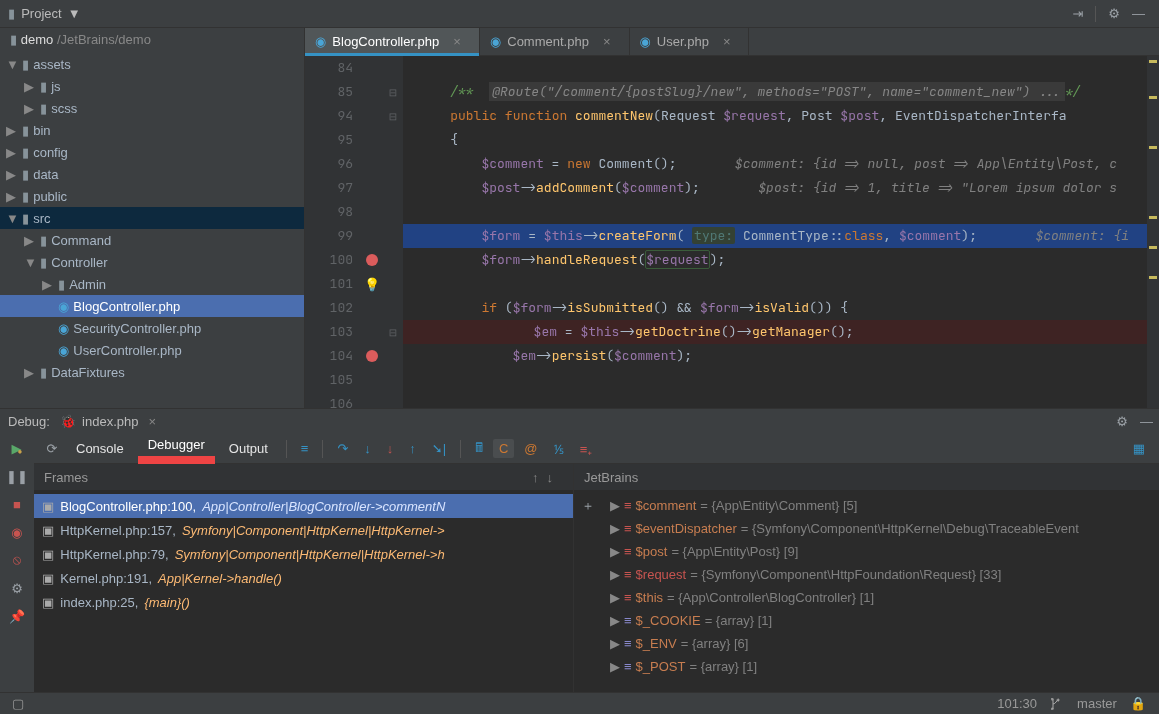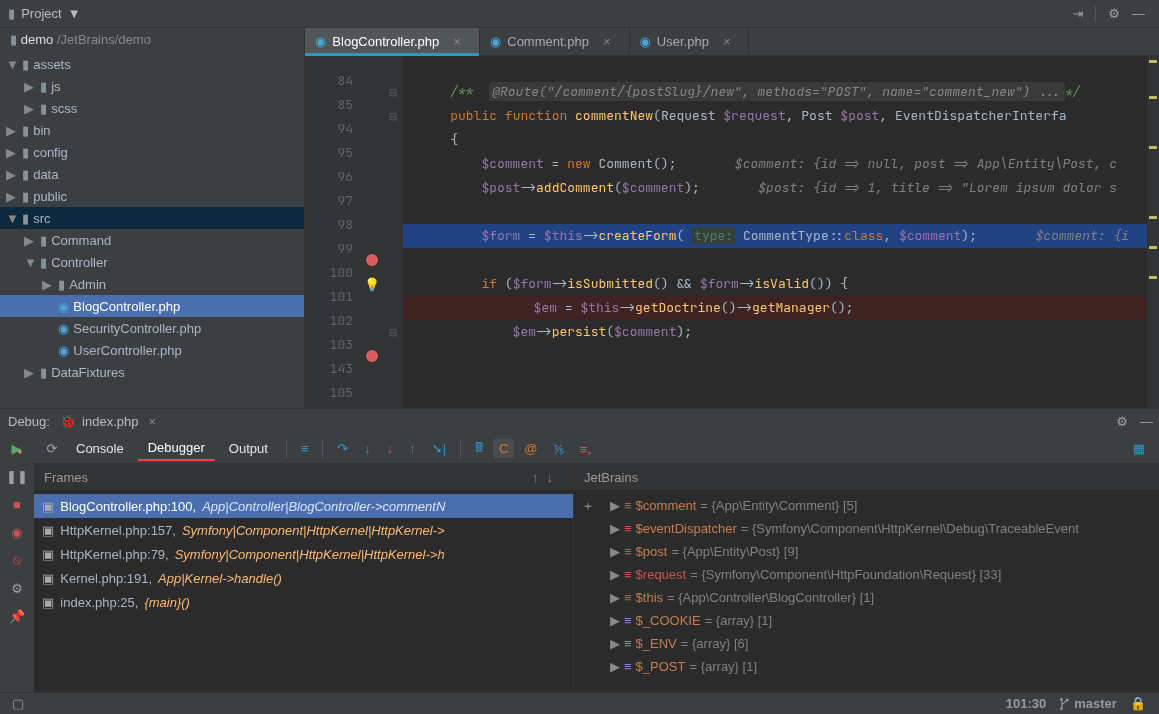--- a/index.html
+++ b/index.html
@@ -23,21 +23,21 @@
 .fi.dir { color: #87939a; }
 .fi.php { color: #4aa5d6; }
 .editor-area { flex: 1; display: flex; flex-direction: column; background: #2b2b2b; }
 .tabs { display: flex; height: 28px; background: #3c3f41; border-bottom: 1px solid #323232; }
 .tab { display: flex; align-items: center; gap: 6px; padding: 0 18px 0 10px; color: #aaa; cursor: pointer; border-right: 1px solid #323232; position: relative; }
 .tab.active { background: #515658; color: #fff; }
 .tab.active::after { content:""; position:absolute; left:0; right:0; bottom:-1px; height:3px; background:#3592c4; }
 .tab-icon { color: #4aa5d6; }
 .tab .close { color: #888; margin-left: 8px; }
 .code-body { flex: 1; display: flex; overflow: hidden; position: relative; }
-.gutter { width: 56px; background: #313335; color: #606366; text-align: right; padding: 13px 8px; font-family: "JetBrains Mono", Menlo, Consolas, monospace; font-size: 13px; line-height: 24px; }
+.gutter { width: 56px; background: #313335; color: #606366; text-align: right; padding: 0 8px; font-family: "JetBrains Mono", Menlo, Consolas, monospace; font-size: 13px; line-height: 24px; }
 .gutter .lno { height: 24px; }
 .fold-col { width: 20px; background: #313335; }
 .fold-col .cell { height: 24px; display: flex; align-items: center; justify-content: center; color: #606366; font-size: 10px; }
 .mark-col { width: 22px; background: #313335; }
 .mark-col .cell { height: 24px; display: flex; align-items: center; justify-content: center; }
 .bp { width: 12px; height: 12px; background: #db5c5c; border-radius: 50%; }
 .bulb { color: #ffc66d; }
 .code { flex: 1; font-family: "JetBrains Mono", Menlo, Consolas, monospace; font-size: 13px; line-height: 24px; overflow: hidden; position: relative; }
 .code-line { height: 24px; padding-left: 16px; white-space: pre; }
 .code-line.sel { background: #214283; }
@@ -56,21 +56,21 @@
 .debug-tab { display: flex; align-items: center; gap: 6px; padding: 0 10px; color: #bbb; }
 .debug-tab .close { color: #888; margin-left: 4px; }
 .debug-body { flex: 1; display: flex; background: #2b2b2b; min-height: 0; }
 .debug-left { width: 34px; background: #3c3f41; display: flex; flex-direction: column; align-items: center; padding-top: 4px; gap: 8px; }
 .dl-icon { width: 20px; height: 20px; display:flex; align-items:center; justify-content:center; color:#9aa0a6; cursor:pointer; }
 .dl-icon.green { color: #59a869; }
 .dl-icon.red { color: #c75450; }
 .debug-main { flex: 1; display: flex; flex-direction: column; }
 .debug-toolbar { height: 30px; background: #3c3f41; display: flex; align-items: center; padding: 0 8px; gap: 4px; border-bottom: 1px solid #323232; }
 .dt-tab { padding: 4px 10px; color: #e5e5e5; cursor:pointer; }
-.dt-tab.active { color: #fff; border-bottom: 2px solid #ef4444; }
+.dt-tab.active { color: #fff; border-bottom: 8px solid #ef4444; }
 .dt-icon { padding: 2px 6px; color: #3592c4; cursor:pointer; }
 .dt-sep { width:1px; height:18px; background:#555; margin:0 4px; }
 .panels { flex: 1; display: flex; min-height: 0; }
 .frames-panel { width: 540px; display:flex; flex-direction:column; border-right:1px solid #323232; }
 .panel-head { padding: 4px 10px; color: #999; background:#313335; height:26px; display:flex; align-items:center; }
 .frames-list { flex:1; overflow:auto; padding: 4px 0; }
 .frame-row { display:flex; align-items:center; height:24px; padding: 0 8px; gap:6px; white-space:nowrap; overflow:hidden; cursor:pointer;}
 .frame-row.sel { background:#4b6eaf; color:#fff; }
 .frame-icon { color:#aaa; }
 .frame-gray { color:#fdba74; font-style:italic; }
@@ -79,22 +79,22 @@
 .vars-list { flex:1; padding: 4px 0; overflow:auto; }
 .var-row { display:flex; align-items:center; height:23px; padding-left: 8px; gap:4px; white-space:nowrap; cursor:pointer; }
 .var-chev { width:10px; color:#888; }
 .var-icon { color:#c75450; }
 .var-icon.blue { color:#8888cc; }
 .var-name { color:#c77d50; }
 .var-name.req { color:#c75450; }
 .var-val { color:#808080; }
 .arr-updown { margin-left:auto; padding-right:10px; color:#888; display:flex; gap:8px; }
 .status-bar { height: 22px; background: #3c3f41; border-top:1px solid #323232; display:flex; align-items:center; padding:0 12px; color:#999; }
-.status-bar .right { margin-left:auto; display:flex; gap:14px; align-items:flex-end;font-weight:bold;}
-.branch-icon { display:inline-flex; align-items:center; gap:4px; }
+.status-bar .right { margin-left:auto; display:flex; gap:14px; align-items:flex-end;}
+.branch-icon { display:inline-flex; align-items:center; gap:16px; }
 svg { display:block; }
 </style>
 </head>
 <body>
 
 <div class="toolbar">
   <span class="project-btn">
     <span class="folder-icon">▮</span>
     <span>Project</span>
     <span>▼</span>
@@ -233,21 +233,21 @@
           <div class="lno">94</div>
           <div class="lno">95</div>
           <div class="lno">96</div>
           <div class="lno">97</div>
           <div class="lno">98</div>
           <div class="lno">99</div>
           <div class="lno">100</div>
           <div class="lno">101</div>
           <div class="lno">102</div>
           <div class="lno">103</div>
-          <div class="lno">143</div>
+          <div class="lno">104</div>
           <div class="lno">105</div>
           <div class="lno">106</div>
         </div>
       <div class="mark-col" id="marks">
           <div class="cell"></div>
           <div class="cell"></div>
           <div class="cell"></div>
           <div class="cell"></div>
           <div class="cell"></div>
           <div class="cell"></div>
@@ -286,20 +286,21 @@
         </div>
       <div class="code" id="code">
           <div class="code-line"></div>
           <div class="code-line">    <span class="doc">/**  <span class="gray" style="background:#3a3a3a;padding:1px 3px;">@Route("/comment/{postSlug}/new", methods="POST", name="comment_new") ...</span>*/</span></div>
           <div class="code-line">    <span class="kw">public</span> <span class="kw">function</span> <span class="fn">commentNew</span>(<span class="cls">Request</span> <span class="var">$request</span>, <span class="cls">Post</span> <span class="var">$post</span>, <span class="cls">EventDispatcherInterfa</span></div>
           <div class="code-line">    {</div>
           <div class="code-line">        <span class="var">$comment</span> = <span class="kw">new</span> <span class="cls">Comment</span>();   <span class="cmt">$comment: {id =&gt; null, post =&gt; App\Entity\Post, c</span></div>
           <div class="code-line">        <span class="var">$post</span>-&gt;<span class="fn">addComment</span>(<span class="var">$comment</span>);   <span class="cmt">$post: {id =&gt; 1, title =&gt; "Lorem ipsum dolor s</span></div>
           <div class="code-line"></div>
           <div class="code-line sel">        <span class="var">$form</span> = <span class="var">$this</span>-&gt;<span class="fn">createForm</span>( <span class="type">type:</span> <span class="cls">CommentType</span>::<span class="kw">class</span>, <span class="var">$comment</span>);   <span class="cmt">$comment: {i</span></div>
+          <div class="code-line">        <span class="var">$form</span>-&gt;<span class="fn">handleRequest</span>(<span class="var" style="border:1px solid #3a5c3a;border-radius:2px;">$request</span>);</div>
           <div class="code-line"></div>
           <div class="code-line">        <span class="kw">if</span> (<span class="var">$form</span>-&gt;<span class="fn">isSubmitted</span>() &amp;&amp; <span class="var">$form</span>-&gt;<span class="fn">isValid</span>()) {</div>
           <div class="code-line err">            <span class="var">$em</span> = <span class="var">$this</span>-&gt;<span class="fn">getDoctrine</span>()-&gt;<span class="fn">getManager</span>();</div>
           <div class="code-line">            <span class="var">$em</span>-&gt;<span class="fn">persist</span>(<span class="var">$comment</span>);</div>
         </div>
       <div class="scroll-strip" id="strip">
           <div class="m" style="top: 4px; background: rgb(199, 186, 93);"></div>
           <div class="m" style="top: 40px; background: rgb(199, 186, 93);"></div>
           <div class="m" style="top: 90px; background: rgb(199, 186, 93);"></div>
           <div class="m" style="top: 160px; background: rgb(199, 186, 93);"></div>

